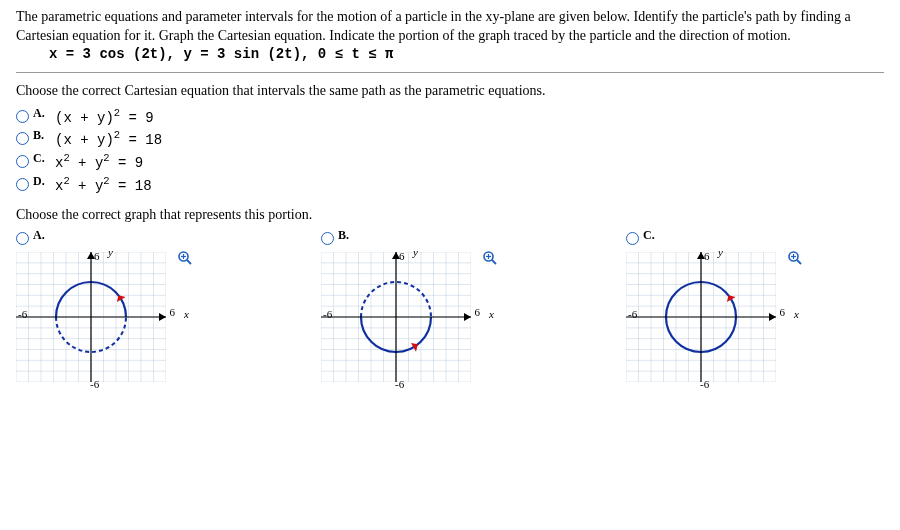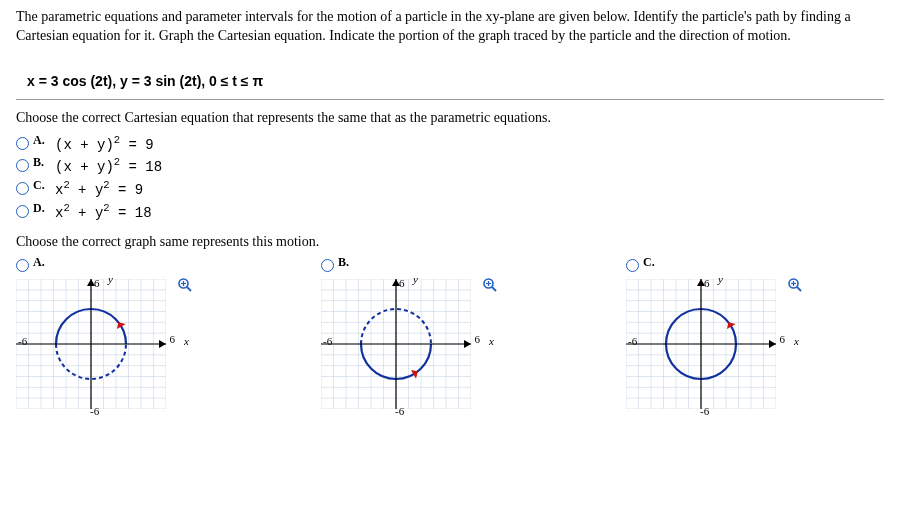--- a/index.html
+++ b/index.html
@@ -4,22 +4,22 @@
   <style>
     * { margin: 0; padding: 0; box-sizing: border-box; }
     body {
       font-family: "Times New Roman", Times, serif;
       font-size: 14px;
       color: #000;
       background: #fff;
       padding: 8px 16px;
       width: 900px;
     }
-    .question-text { line-height: 1.35; margin-bottom: 27px; font-family: Liberation Serif, serif; }
-    .equation { margin-left: 11px; margin-bottom: 10px; font-family: Liberation Sans, sans-serif; }
+    .question-text { line-height: 1.35; margin-bottom: 0; font-family: Liberation Serif, serif; }
+    .equation { margin-left: 33px; margin-bottom: 10px; font-family: Liberation Mono, monospace; }
     hr.sep { border: none; border-top: 1px solid #999; margin: 6px 0 10px 0; }
     .prompt { margin-bottom: 8px; }
     .choices { margin-bottom: 14px; }
     .choice-row {
       display: flex;
       align-items: center;
       margin-bottom: 4px;
       gap: 4px;
     }
     .radio {
@@ -65,21 +65,21 @@
   </style>
 </head>
 <body>
 
 <div class="question-text">The parametric equations and parameter intervals for the motion of a particle in the xy-plane are given below. Identify the particle's path by finding a Cartesian equation for it. Graph the Cartesian equation. Indicate the portion of the graph traced by the particle and the direction of motion.</div>
 
 <div class="equation"><b>x = 3 cos (2t),  y = 3 sin (2t),  0 ≤ t ≤ π</b></div>
 
 <hr class="sep">
 
-<div class="prompt">Choose the correct Cartesian equation that represents the same that as the parametric equations.</div>
+<div class="prompt">Choose the correct Cartesian equation that intervals the same path as the parametric equations.</div>
 
 <div class="choices" id="eq-choices">
     <div class="choice-row">
       <span class="radio"></span>
       <span class="choice-letter">A.</span>
       <span class="choice-text">(x + y)<span class="sup">2</span> = 9</span>
     </div>
     <div class="choice-row">
       <span class="radio"></span>
       <span class="choice-letter">B.</span>
@@ -90,21 +90,21 @@
       <span class="choice-letter">C.</span>
       <span class="choice-text">x<span class="sup">2</span> + y<span class="sup">2</span> = 9</span>
     </div>
     <div class="choice-row">
       <span class="radio"></span>
       <span class="choice-letter">D.</span>
       <span class="choice-text">x<span class="sup">2</span> + y<span class="sup">2</span> = 18</span>
     </div>
   </div>
 
-<div class="prompt">Choose the correct graph same represents this motion.</div>
+<div class="prompt">Choose the correct graph that represents this portion.</div>
 
 <div class="graph-row" id="graph-row">
     <div class="graph-col">
       <div class="graph-label">
         <span class="radio"></span>
         <span class="choice-letter">A.</span>
       </div>
       <div class="graph-wrap"><span class="zoom"><svg viewBox="0 0 16 16">
             <circle cx="6.5" cy="6.5" r="4.5" fill="none" stroke="#2060c0" stroke-width="1.6"></circle>
             <line x1="10" y1="10" x2="14" y2="14" stroke="#2060c0" stroke-width="1.8"></line>

